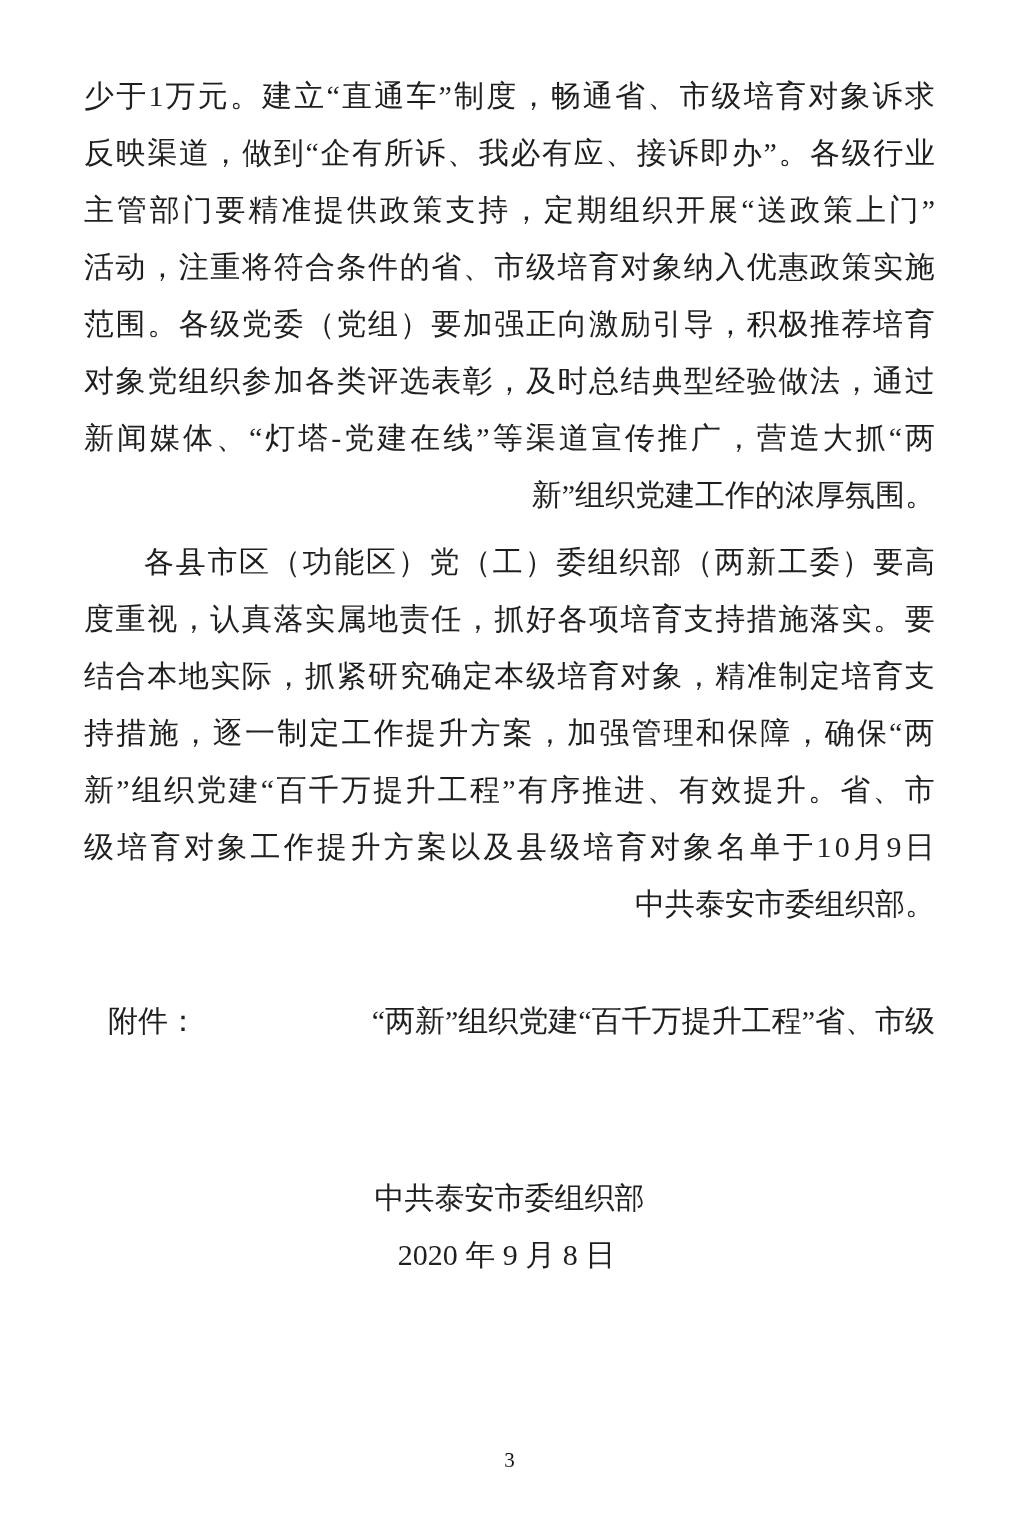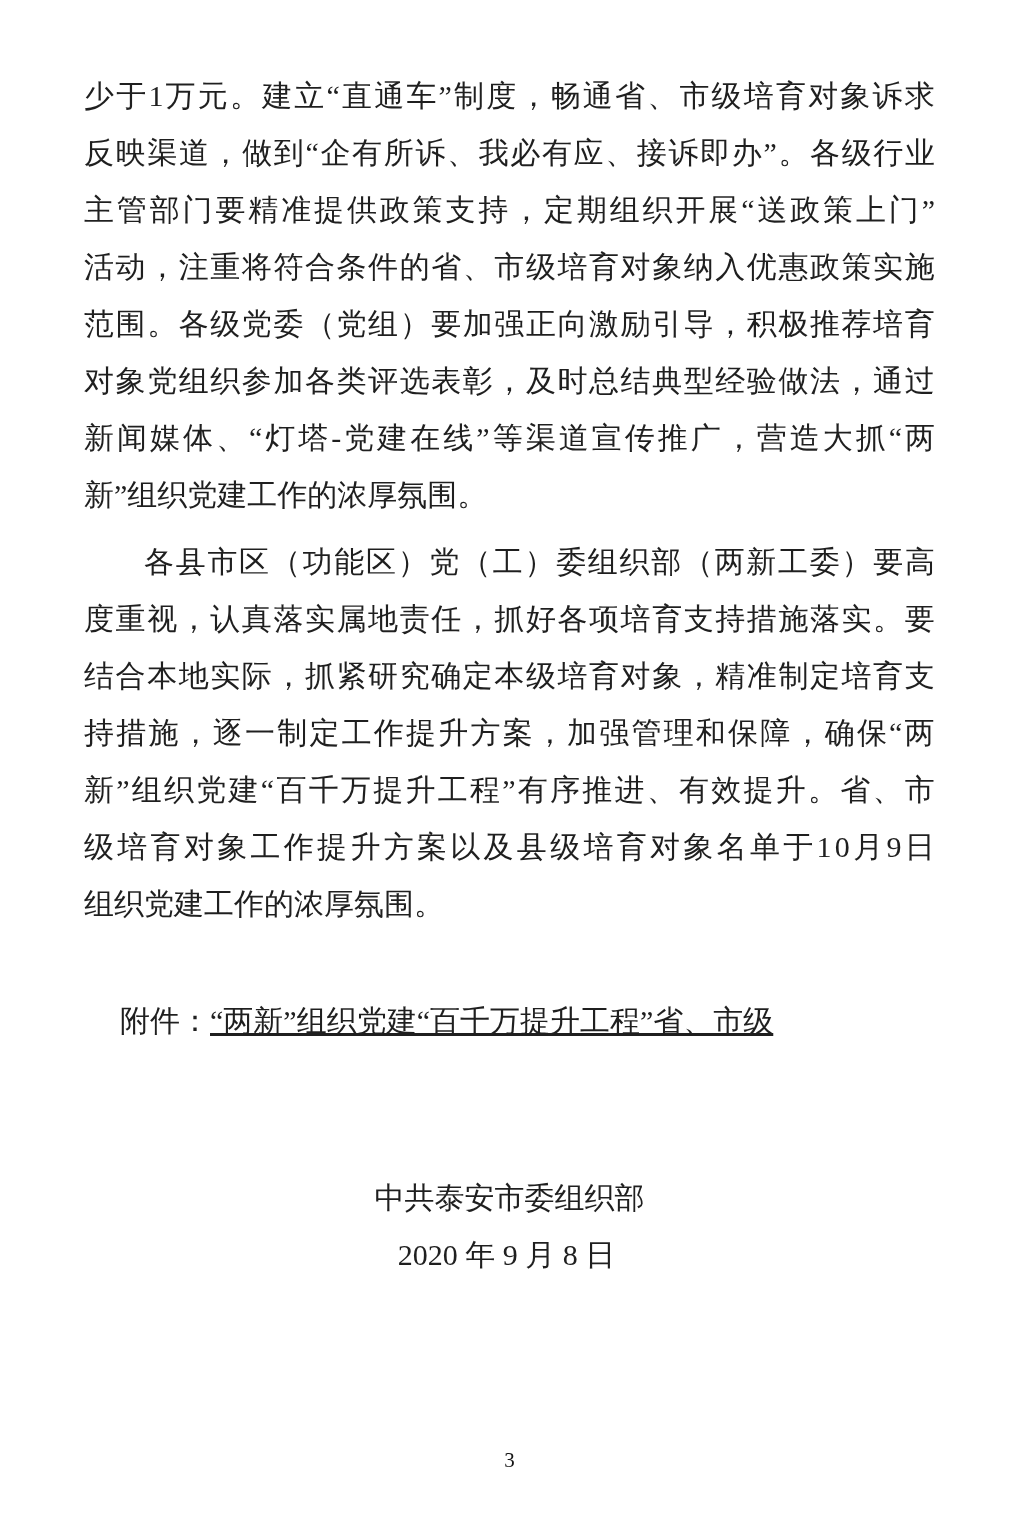--- a/index.html
+++ b/index.html
@@ -19,31 +19,31 @@
     left: 84px;
     width: 851px;
     font-size: 30px;
     line-height: 57px;
     font-weight: 400;
   }
   
   .jline { display: flex; justify-content: space-between; white-space: nowrap; }
   .jline span { flex: 0 0 auto; }
   
-  .pline { text-align: left; }
+  .pline { text-align: right; }
   .indent { padding-left: 60px; }
   .para2 { margin-top: 10px; }
   .attachment {
     margin-top: 60px;
-    margin-left: 36px;
+    margin-left: 24px;
     display: flex;
     align-items: flex-start;
   }
   .att-label { flex: 0 0 auto; }
-  .att-content { flex: 1 1 auto; text-decoration: underline; }
+  .att-content { flex: 1 1 auto; }
   .signature { margin-top: 120px; text-align: center; }
   .sig-date { margin-right: 6px; }
   .footer {
     position: absolute;
     top: 1446px;
     left: 0;
     width: 100%;
     text-align: center;
     font-size: 21px;
     line-height: 28px;
@@ -433,21 +433,21 @@
           <span>象</span>
           <span>名</span>
           <span>单</span>
           <span>于</span>
           <span>1</span>
           <span>0</span>
           <span>月</span>
           <span>9</span>
           <span>日</span>
         </div>
-      <div class="pline">组织党建工作的浓厚氛围。</div>
+      <div class="pline">中共泰安市委组织部。</div>
     </section>
 
     <section class="attachment">
       <span class="att-label">附件：</span>
       <div class="att-content">
         <div class="pline">“两新”组织党建“百千万提升工程”省、市级</div>
       </div>
     </section>
 
     <section class="signature">

